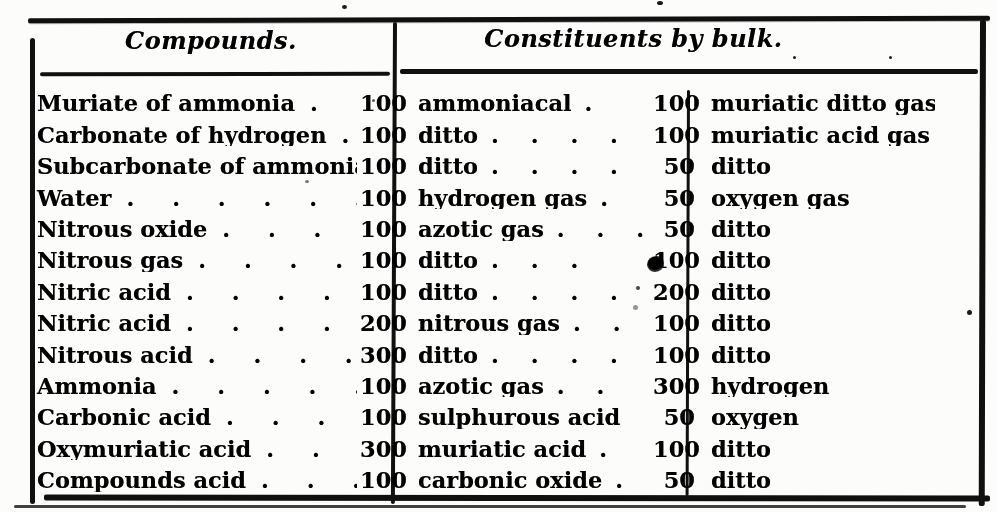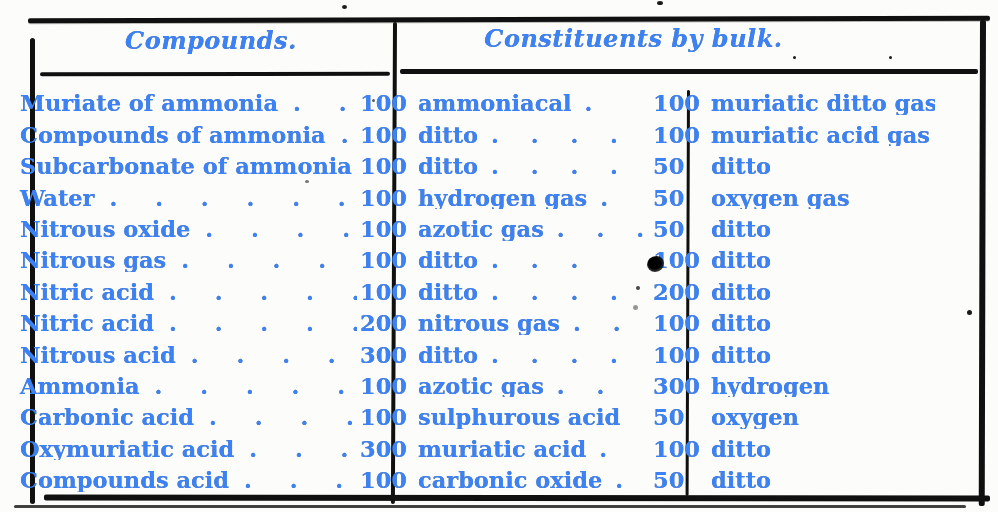--- a/index.html
+++ b/index.html
@@ -2,21 +2,21 @@
 <html><head>
 <meta charset="utf-8">
 <style>
   html,body{margin:0;padding:0;background:#ffffff;}
   .page{
     position:relative;
     width:998px;height:512px;
     background:#fcfcfa;
     overflow:hidden;
     font-family:"DejaVu Serif","Liberation Serif",serif;
-    color:#3b82f6;
+    color:#000000;
   }
   
   .rule{position:absolute;background:#101010;border-radius:2px;}
   .rule-top{left:28px;top:17px;width:962px;height:5px;transform:rotate(-0.15deg);box-shadow:0 1px 0 rgba(0,0,0,.25);}
   .rule-left{left:30px;top:38px;width:5px;height:466px;border-radius:3px;}
   .rule-mid{left:393px;top:22px;width:4px;height:482px;transform:rotate(0.25deg);transform-origin:top;}
   .rule-sub{left:687px;top:90px;width:3px;height:406px;transform:rotate(0.2deg);transform-origin:top;}
   .rule-right{left:980px;top:20px;width:6px;height:486px;transform:rotate(0.15deg);transform-origin:top;}
   .rule-hdr-left{left:40px;top:72px;width:350px;height:4px;transform:rotate(-0.1deg);}
   .rule-hdr-right{left:400px;top:69px;width:578px;height:5px;}
@@ -32,24 +32,24 @@
   .hdr-compounds{left:30px;width:362px;top:26px;}
   .hdr-constituents{left:397px;width:473px;top:24px;}
   
   .rows{position:absolute;left:0;top:88px;width:998px;}
   .trow{
     display:flex;height:31.4px;align-items:center;
     font-weight:700;font-size:22.5px;line-height:1;
     text-shadow:0 0 .5px rgba(0,0,0,.5);
     white-space:nowrap;
   }
-  .cell-compound{width:357px;padding-left:20px;box-sizing:border-box;display:flex;align-items:center;overflow:hidden;}
+  .cell-compound{width:357px;padding-left:37px;box-sizing:border-box;display:flex;align-items:center;overflow:hidden;}
   .cell-c1{width:290px;padding-left:3px;box-sizing:border-box;display:flex;align-items:baseline;overflow:hidden;}
   .cell-c2{width:288px;padding-left:6px;box-sizing:border-box;display:flex;align-items:baseline;overflow:hidden;}
-  .qty{width:42px;text-align:left;flex:none;}
+  .qty{width:42px;text-align:right;flex:none;}
   .ctext{margin-left:16px;}
   .dots{margin-left:15px;word-spacing:30px;letter-spacing:0;}
   .dots-mid{margin-left:13px;word-spacing:24px;}
   
   .blot{
     position:absolute;left:647px;top:256px;width:17px;height:16px;
     background:radial-gradient(circle at 45% 45%, #000 45%, rgba(10,10,10,.75) 70%, rgba(20,20,20,.25) 100%);
     border-radius:58% 45% 55% 50%;
     filter:blur(.3px);
   }
@@ -94,21 +94,21 @@
       <span class="dots-mid">.</span>
     </div>
     <div class="cell-c2">
       <span class="qty">100</span>
       <span class="ctext">muriatic ditto gas</span>
     </div>
   </div>
 
   <div class="trow">
     <div class="cell-compound">
-      <span>Compounds of ammonia</span>
+      <span>Carbonate of hydrogen</span>
       <span class="dots">.</span>
     </div>
     <div class="cell-c1">
       <span class="qty">100</span>
       <span class="ctext">ditto</span>
       <span class="dots-mid">. . . .</span>
     </div>
     <div class="cell-c2">
       <span class="qty">100</span>
       <span class="ctext">muriatic acid gas</span>

